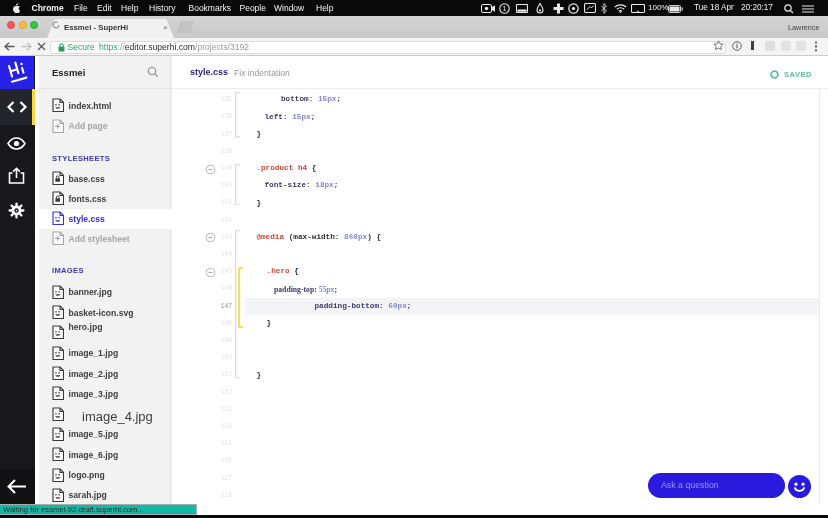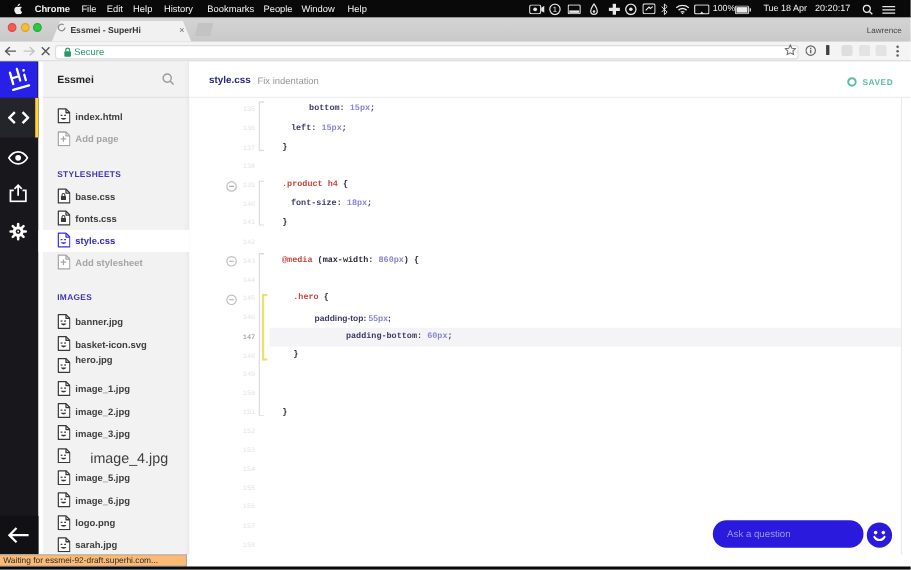--- a/index.html
+++ b/index.html
@@ -106,20 +106,21 @@
     </svg>
   <svg class="a" style="left:37px;top:4px" width="9" height="9" viewBox="0 0 9 9">
       <path d="M1 1l7 7M8 1L1 8" stroke="#565a5e" stroke-width="1.3"></path>
     </svg>
   <div class="a" style="left:50px;top:2.5px;width:676px;height:13.5px;background:#fff;border:1px solid #dcdcdc;border-radius:3px;box-sizing:border-box;"></div>
   <svg class="a" style="left:58px;top:5px" width="7" height="9" viewBox="0 0 7 9">
       <rect x="0.5" y="3.6" width="6" height="4.9" rx="0.8" fill="#259a62"></rect>
       <path d="M1.8 3.6V2.5a1.7 1.7 0 0 1 3.4 0v1.1" fill="none" stroke="#259a62" stroke-width="1.1"></path>
     </svg>
   <span class="a" style="left:67.5px;top:0px;font-size:8.6px;line-height:18px;color:#259a62;">Secure</span>
+  <span class="a" style="left:99px;top:0px;font-size:8.6px;line-height:18px;color:#36a177;">https<span style="color:#9a9a9a;">://</span><span style="color:#2a2a2a;">editor.superhi.com</span><span style="color:#9a9a9a;">/projects/3192</span></span>
   <svg class="a" style="left:713px;top:2px" width="11" height="11" viewBox="0 0 11 11">
       <path d="M5.5 0.9l1.4 2.9 3.2 0.4-2.3 2.2 0.6 3.1-2.9-1.5-2.9 1.5 0.6-3.1L0.9 4.2l3.2-0.4z" fill="none" stroke="#6f7377" stroke-width="1"></path>
     </svg>
   <svg class="a" style="left:732px;top:3px" width="10" height="10" viewBox="0 0 10 10">
       <circle cx="5" cy="5" r="4.3" fill="none" stroke="#5f6368" stroke-width="1"></circle>
       <rect x="4.4" y="4.2" width="1.2" height="3.2" fill="#5f6368"></rect>
       <rect x="4.4" y="2.4" width="1.2" height="1.2" fill="#5f6368"></rect>
     </svg>
   <rect class="a">
       <div class="a" style="left:751px;top:3px;width:2.6px;height:9px;background:#3c4043;"></div>
@@ -384,30 +385,30 @@
       <path d="M5 1.1 H1.1 V59.9 H5" fill="none" stroke="#ece06e" stroke-width="2.2"></path>
     </svg>
 <div class="a" style="left:281px;top:39.3px;font-size:7.7px;font-family:Liberation Mono, monospace;white-space:pre;"><span style="color:#3b3b66;font-weight:bold;">bottom</span><span style="color:#3b3b66;font-weight:bold;">:</span> <span style="color:#8787cf;font-weight:bold;">15px</span><span style="color:#3b3b66;font-weight:bold;">;</span></div>
 <div class="a" style="left:264.5px;top:56.5px;font-size:7.7px;font-family:'Liberation Mono',monospace;white-space:pre;"><span style="color:#3b3b66;font-weight:bold;">left</span><span style="color:#3b3b66;font-weight:bold;">:</span> <span style="color:#8787cf;font-weight:bold;">15px</span><span style="color:#3b3b66;font-weight:bold;">;</span></div>
 <div class="a" style="left:256.5px;top:73.7px;font-size:7.7px;font-family:'Liberation Mono',monospace;white-space:pre;"><span style="color:#2b2b33;font-weight:bold;">}</span></div>
 <div class="a" style="left:256.4px;top:108.1px;font-size:7.7px;font-family:'Liberation Mono',monospace;white-space:pre;"><span style="color:#c9473d;font-weight:bold;">.product h4</span> <span style="color:#2b2b33;font-weight:bold;">{</span></div>
 <div class="a" style="left:264.5px;top:125.3px;font-size:7.7px;font-family:'Liberation Mono',monospace;white-space:pre;"><span style="color:#3b3b66;font-weight:bold;">font-size</span><span style="color:#3b3b66;font-weight:bold;">:</span> <span style="color:#8787cf;font-weight:bold;">18px</span><span style="color:#3b3b66;font-weight:bold;">;</span></div>
 <div class="a" style="left:256.5px;top:142.5px;font-size:7.7px;font-family:'Liberation Mono',monospace;white-space:pre;"><span style="color:#2b2b33;font-weight:bold;">}</span></div>
 <div class="a" style="left:256.4px;top:176.9px;font-size:7.7px;font-family:'Liberation Mono',monospace;white-space:pre;"><span style="color:#c9473d;font-weight:bold;">@media</span> <span style="color:#2b2b33;font-weight:bold;">(max-width:</span> <span style="color:#8787cf;font-weight:bold;">860px</span><span style="color:#2b2b33;font-weight:bold;">)</span> <span style="color:#2b2b33;font-weight:bold;">{</span></div>
 <div class="a" style="left:266.6px;top:211.3px;font-size:7.7px;font-family:'Liberation Mono',monospace;white-space:pre;"><span style="color:#c9473d;font-weight:bold;">.hero</span> <span style="color:#2b2b33;font-weight:bold;">{</span></div>
-<div class="a" style="left:286px;top:228.5px;font-size:7.7px;font-family:Liberation Sans, sans-serif;white-space:pre;text-align:center;"><span style="color:#3b3b66;font-weight:bold;">padding-top</span><span style="color:#3b3b66;font-weight:bold;">:</span> <span style="color:#8787cf;font-weight:bold;">55px</span><span style="color:#3b3b66;font-weight:bold;">;</span></div>
+<div class="a" style="left:274px;top:228.5px;font-size:7.7px;font-family:Liberation Serif, serif;white-space:pre;text-align:center;"><span style="color:#3b3b66;font-weight:bold;">padding-top</span><span style="color:#3b3b66;font-weight:bold;">:</span> <span style="color:#8787cf;font-weight:bold;">55px</span><span style="color:#3b3b66;font-weight:bold;">;</span></div>
 <div class="a" style="left:274.5px;top:245.7px;font-size:7.7px;font-family:'Liberation Mono',monospace;white-space:pre;"><span style="color:#3b3b66;font-weight:bold;margin-left:40px;">padding-bottom</span><span style="color:#3b3b66;font-weight:bold;">:</span> <span style="color:#8787cf;font-weight:bold;">60px</span><span style="color:#3b3b66;font-weight:bold;">;</span></div>
 <div class="a" style="left:266.6px;top:262.9px;font-size:7.7px;font-family:'Liberation Mono',monospace;white-space:pre;"><span style="color:#2b2b33;font-weight:bold;">}</span></div>
 <div class="a" style="left:256.5px;top:314.5px;font-size:7.7px;font-family:'Liberation Mono',monospace;white-space:pre;"><span style="color:#2b2b33;font-weight:bold;">}</span></div>
 
   <div class="a" style="left:648px;top:417px;width:137px;height:25px;border-radius:12.5px;background:#2a1add;"></div>
   <span class="a" style="left:661px;top:424px;font-size:8.8px;color:#9d96ef;">Ask a question</span>
   <div class="a" style="left:788px;top:419px;width:23px;height:23px;border-radius:50%;background:#2a1add;"></div>
   <svg class="a" style="left:788px;top:419px" width="23" height="23" viewBox="0 0 23 23">
       <circle cx="8" cy="9.2" r="1.6" fill="#fff"></circle>
       <circle cx="15" cy="9.2" r="1.6" fill="#fff"></circle>
       <path d="M6.9 13.1a5.2 5.2 0 0 0 9.2 0" fill="none" stroke="#fff" stroke-width="1.9" stroke-linecap="round"></path>
     </svg>
 </div>
 
-<div class="a" style="left:0;top:504px;width:170px;height:10.5px;background:#fdba74;border:1px solid #ababab;border-left:none;box-sizing:border-box;font-size:7.6px;line-height:9px;color:#2c2c2c;padding-left:3px;">Waiting for essmei-92-draft.superhi.com...</div>
+<div class="a" style="left:0;top:504px;width:197px;height:10.5px;background:#14b8a6;border:1px solid #ababab;border-left:none;box-sizing:border-box;font-size:7.6px;line-height:9px;color:#2c2c2c;padding-left:3px;">Waiting for essmei-92-draft.superhi.com...</div>
 
 <div class="a" style="left:0;top:514.5px;width:828px;height:3.5px;background:#0a0a0a;"></div>
 
 </body></html>

